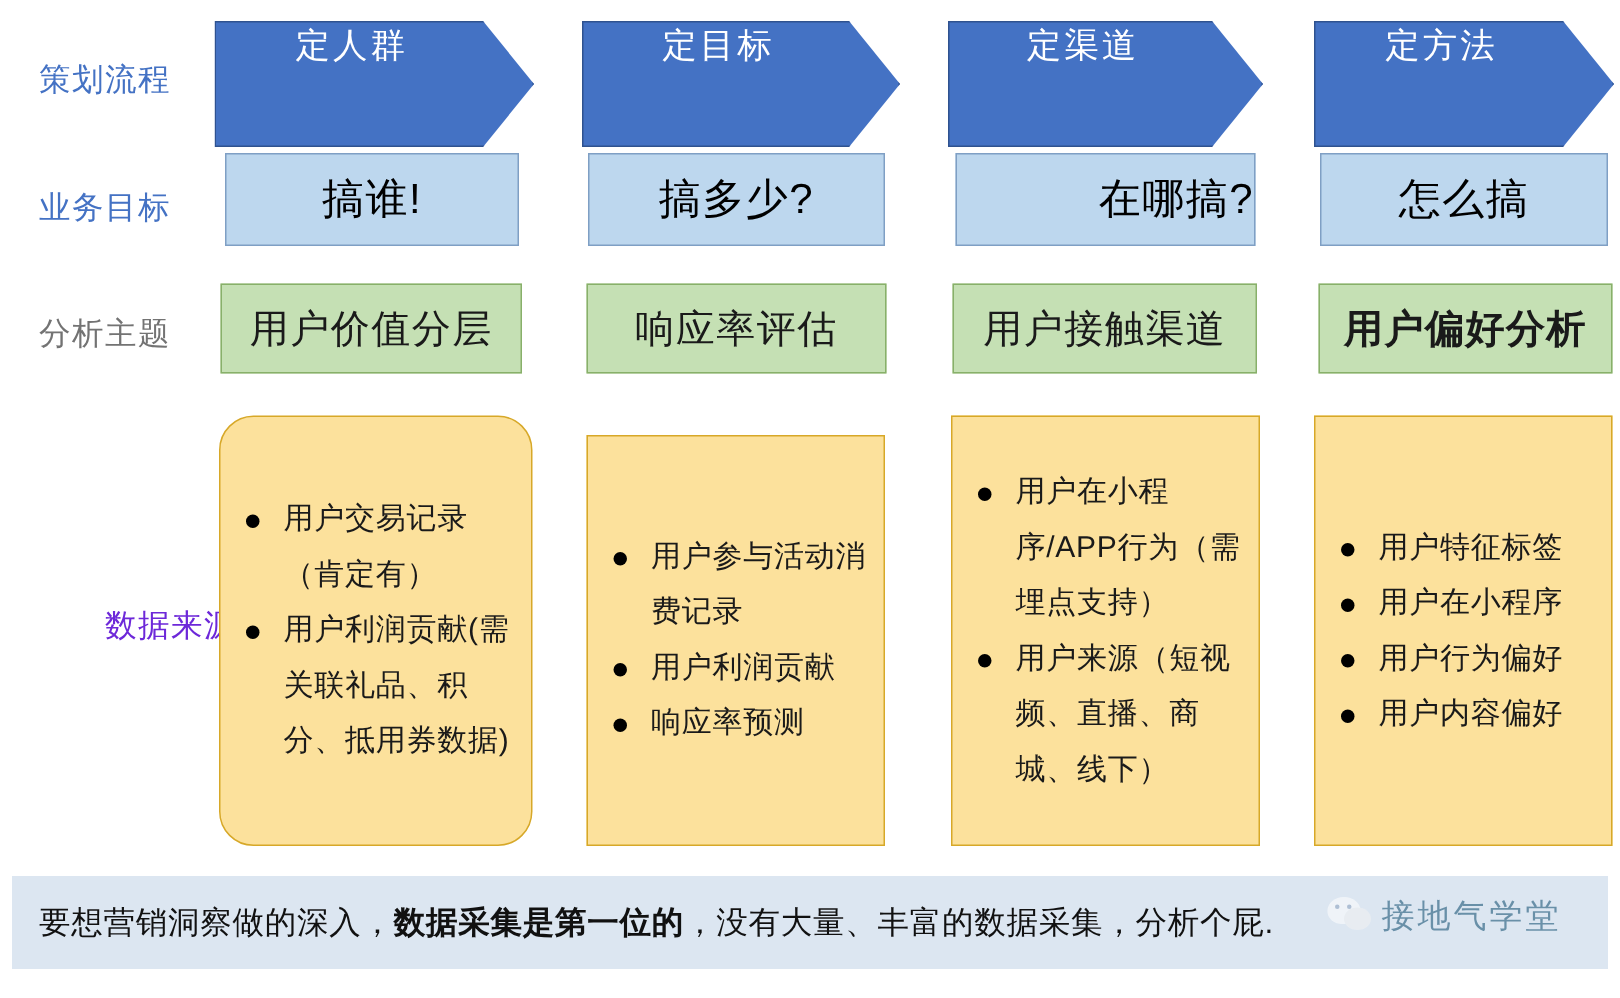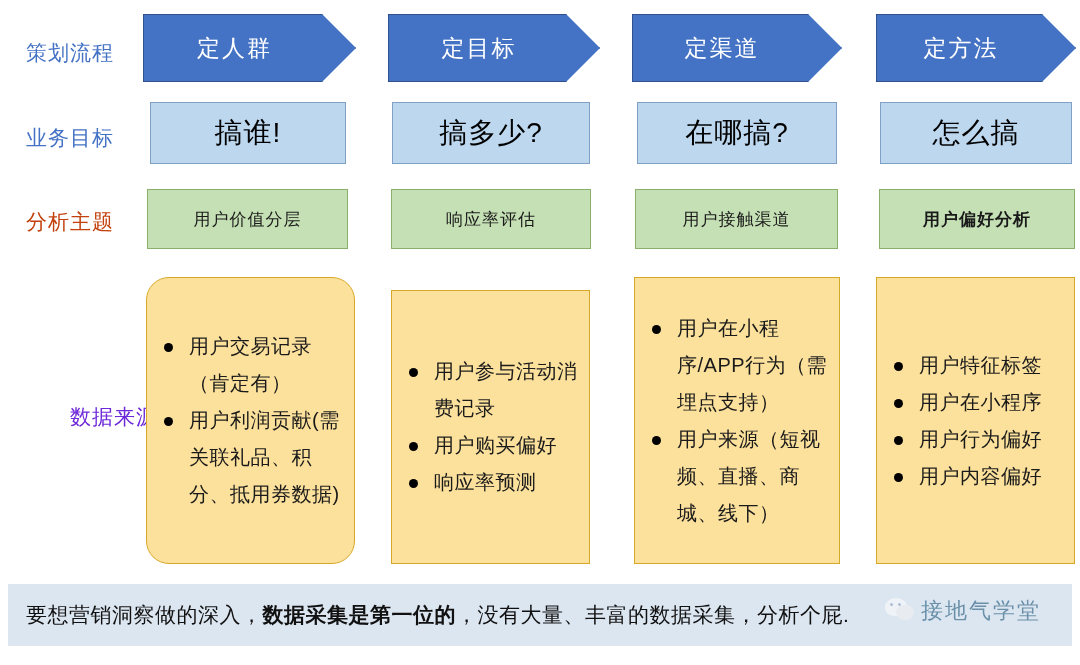--- a/index.html
+++ b/index.html
@@ -26,37 +26,37 @@
     position: absolute;
     left: 0;
     width: 140px;
     text-align: center;
     font-size: 21px;
     letter-spacing: 1px;
     white-space: nowrap;
   }
   .lbl-process  { top: 39px;  color: #4472C4; }
   .lbl-goal     { top: 124px; color: #4472C4; }
-  .lbl-theme    { top: 208px; color: #c2410c; }
+  .lbl-theme    { top: 208px; color: #737373; }
   .lbl-source   { top: 403px; color: #6d28d9; padding-left: 44px; }
 
   
   .cell {
     position: absolute;
     box-sizing: border-box;
   }
 
   
   .arrow {
-    height: 68px;
+    height: 84px;
     background: #4472C4;
     border: 1px solid #2F528F;
     clip-path: polygon(0 0, calc(100% - 34px) 0, 100% 50%, calc(100% - 34px) 100%, 0 100%);
     display: flex;
-    align-items: center;
+    align-items: flex-start;
     justify-content: center;
     color: #ffffff;
     font-size: 23px;
     letter-spacing: 2px;
     padding-right: 30px;
   }
 
   
   .goalbox {
     height: 62px;
@@ -72,21 +72,21 @@
 
   
   .themebox {
     height: 60px;
     background: #C5E0B4;
     border: 1px solid #88B06A;
     display: flex;
     align-items: center;
     justify-content: center;
     color: #1a1a1a;
-    font-size: 17px;
+    font-size: 26px;
     letter-spacing: 1px;
   }
 
   
   .sourcebox {
     background: #FCE19C;
     border: 1px solid #D7A828;
     display: flex;
     flex-direction: column;
     justify-content: center;
@@ -201,21 +201,21 @@
   <div class="cell arrow" style="left:876px; top:14px; width:200px;">
     <span>定方法</span>
   </div>
 
   <div class="cell goalbox" style="left:150px; top:102px; width:196px;">
     <span>搞谁!</span>
   </div>
   <div class="cell goalbox" style="left:392px; top:102px; width:198px;">
     <span>搞多少?</span>
   </div>
-  <div class="cell goalbox" style="left:637px; top:102px; width:200px;">
+  <div class="cell goalbox" style="left:637px; top:102px; width:200px;justify-content:flex-end;">
     <span>在哪搞?</span>
   </div>
   <div class="cell goalbox" style="left:880px; top:102px; width:192px;">
     <span>怎么搞</span>
   </div>
 
   <div class="cell themebox" style="left:147px; top:189px; width:201px;">
     <span>用户价值分层</span>
   </div>
   <div class="cell themebox" style="left:391px; top:189px; width:200px;">
@@ -231,21 +231,21 @@
   <div class="cell sourcebox" style="left:146px; top:277px; width:209px; height:287px;border-radius:23px;">
     <ul class="bullet-list">
       <li><span class="dot"></span><span>用户交易记录（肯定有）</span></li>
       <li><span class="dot"></span><span>用户利润贡献(需关联礼品、积分、抵用券数据)</span></li>
     </ul>
   </div>
 
   <div class="cell sourcebox" style="left:391px; top:290px; width:199px; height:274px;">
     <ul class="bullet-list">
       <li><span class="dot"></span><span>用户参与活动消费记录</span></li>
-      <li><span class="dot"></span><span>用户购买偏好</span></li>
+      <li><span class="dot"></span><span>用户利润贡献</span></li>
       <li><span class="dot"></span><span>响应率预测</span></li>
     </ul>
   </div>
 
   <div class="cell sourcebox" style="left:634px; top:277px; width:206px; height:287px;">
     <ul class="bullet-list">
       <li><span class="dot"></span><span>用户在小程序/APP行为（需埋点支持）</span></li>
       <li><span class="dot"></span><span>用户来源（短视频、直播、商城、线下）</span></li>
     </ul>
   </div>

